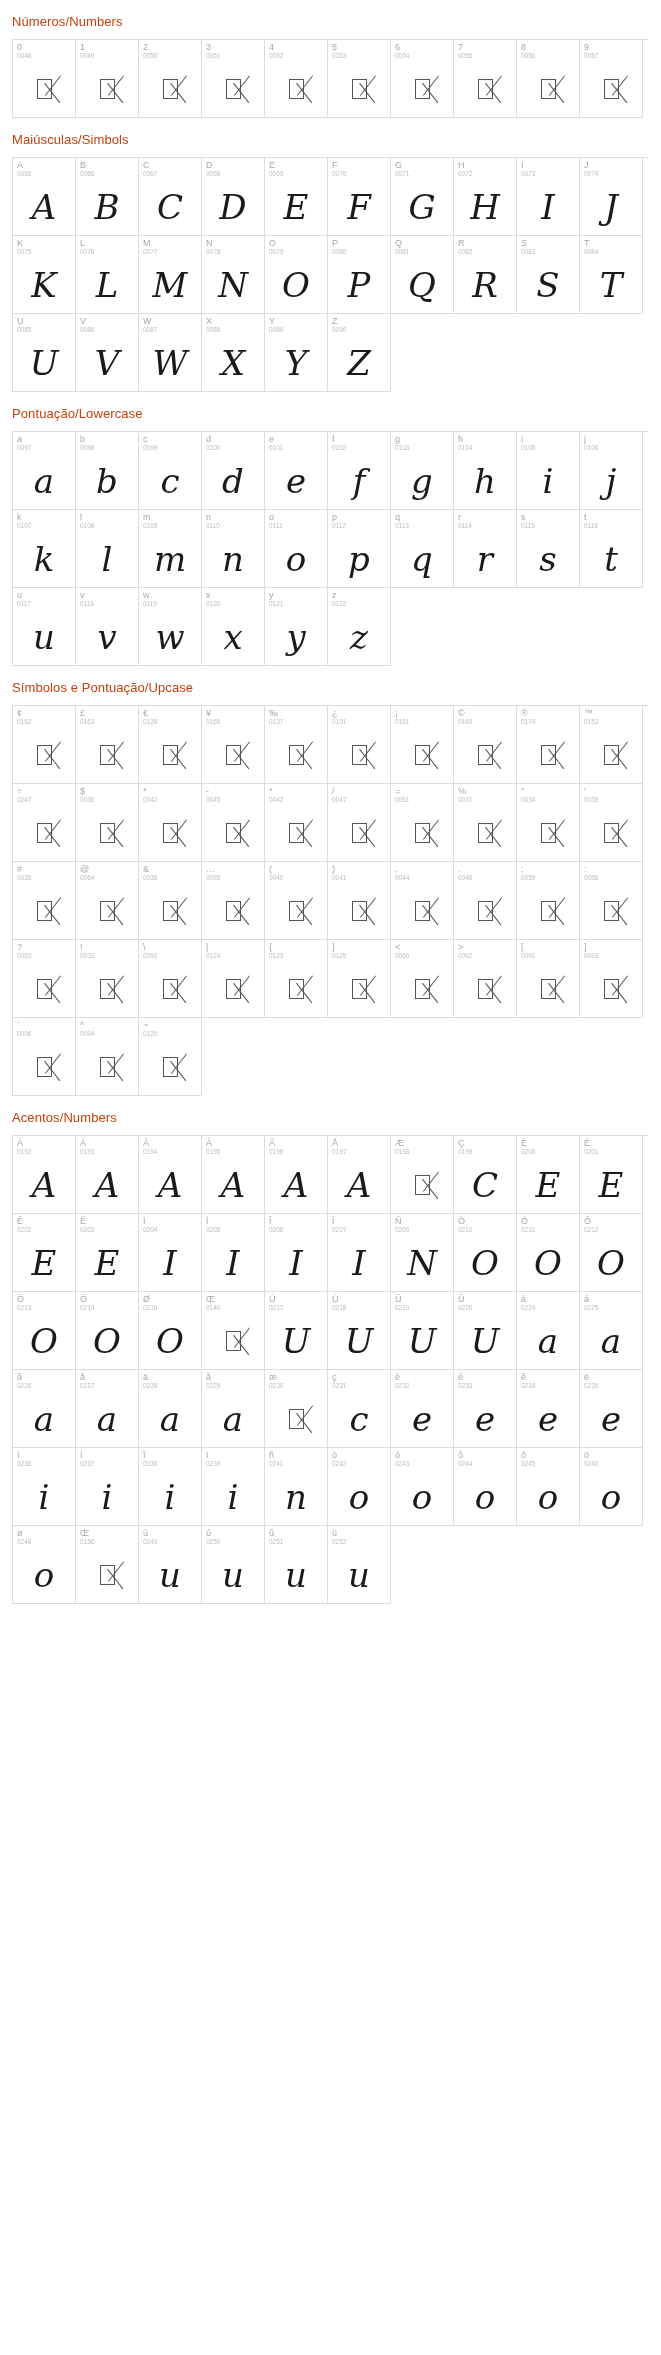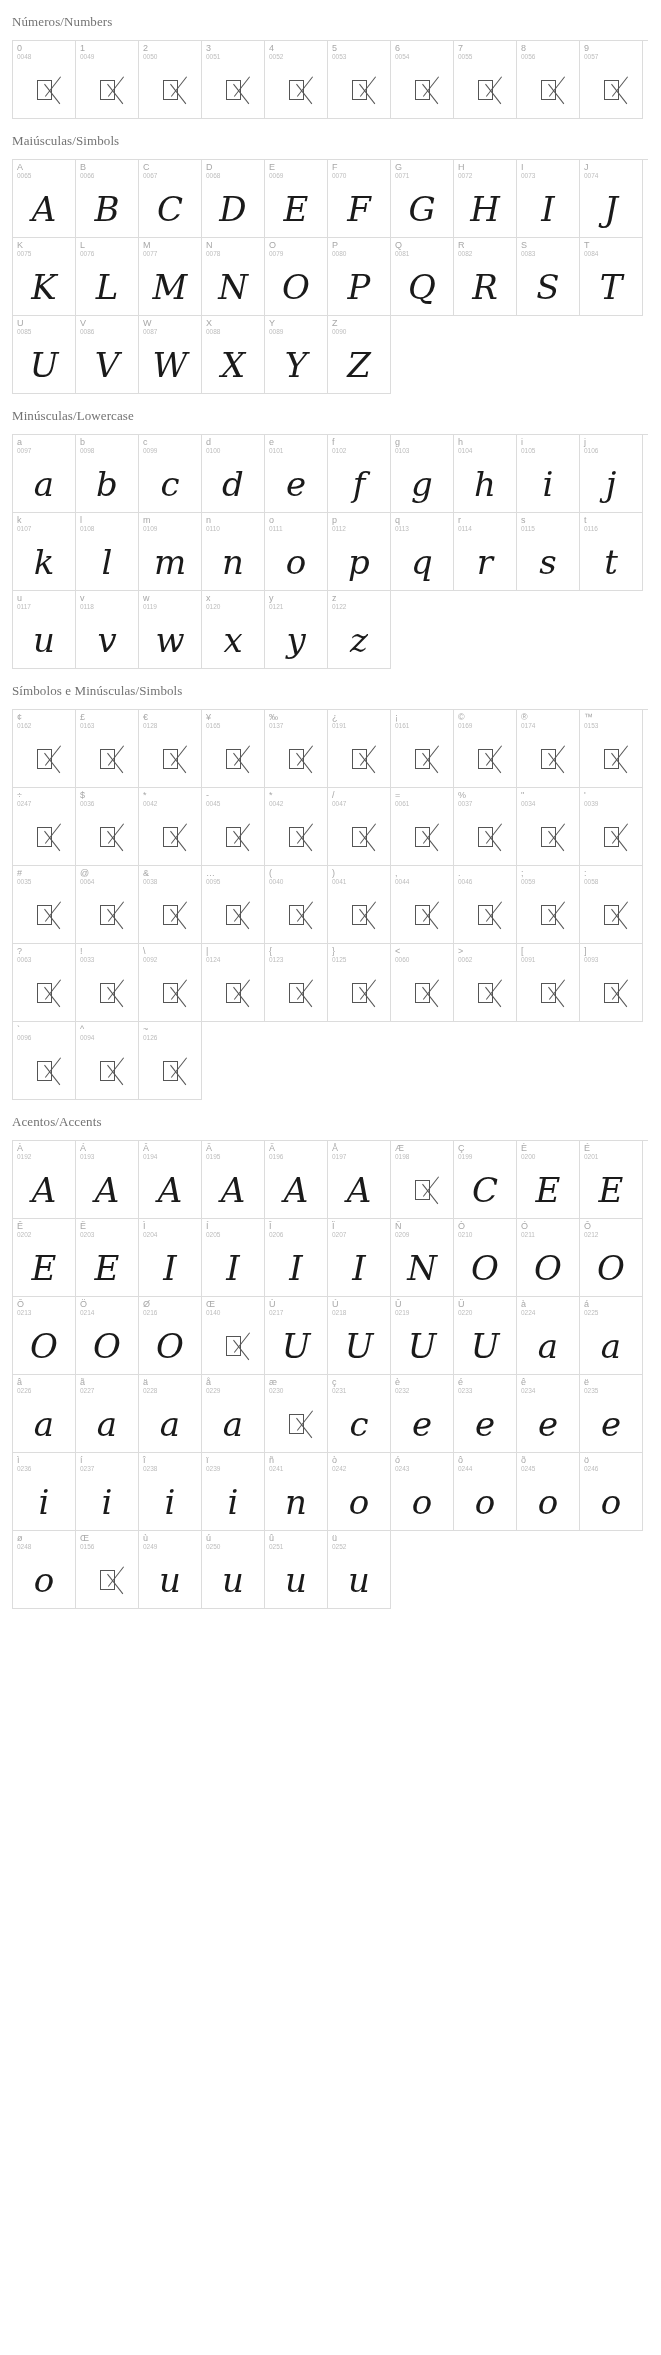--- a/index.html
+++ b/index.html
@@ -16,26 +16,25 @@
   }
   .page {
     width: 661px;
     padding: 0 0 20px 0;
   }
   .section {
     margin: 0 0 0 0;
   }
   .section-title {
     font-size: 13px;
-    color: #737373;
+    color: #c2410c;
     font-weight: normal;
     padding: 14px 0 10px 12px;
     margin: 0;
     letter-spacing: 0.1px;
-    font-family: Liberation Serif, serif;
   }
   .glyph-grid {
     display: flex;
     flex-wrap: wrap;
     margin-left: 12px;
     border-top: 1px solid #dcdcdc;
     border-left: 1px solid #dcdcdc;
     width: 636px;
   }
   .glyph-cell {
@@ -314,21 +313,21 @@
           <div class="glyph-render script">Y</div>
         </div>
         <div class="glyph-cell">
           <div class="glyph-char-label">Z</div>
           <div class="glyph-code">0090</div>
           <div class="glyph-render script">Z</div>
         </div>
       </div>
     </div>
     <div class="section">
-      <div class="section-title">Minúsculas/Lowercase</div>
+      <div class="section-title">Pontuação/Lowercase</div>
       <div class="glyph-grid">
         <div class="glyph-cell">
           <div class="glyph-char-label">a</div>
           <div class="glyph-code">0097</div>
           <div class="glyph-render script">a</div>
         </div>
         <div class="glyph-cell">
           <div class="glyph-char-label">b</div>
           <div class="glyph-code">0098</div>
           <div class="glyph-render script">b</div>
@@ -449,21 +448,21 @@
           <div class="glyph-render script">y</div>
         </div>
         <div class="glyph-cell">
           <div class="glyph-char-label">z</div>
           <div class="glyph-code">0122</div>
           <div class="glyph-render script">z</div>
         </div>
       </div>
     </div>
     <div class="section">
-      <div class="section-title">Símbolos e Minúsculas/Simbols</div>
+      <div class="section-title">Símbolos e Pontuação/Upcase</div>
       <div class="glyph-grid">
         <div class="glyph-cell">
           <div class="glyph-char-label">¢</div>
           <div class="glyph-code">0162</div>
           <div class="glyph-render tofu">
             <div class="tofu-box"></div>
           </div>
         </div>
         <div class="glyph-cell">
           <div class="glyph-char-label">£</div>
@@ -755,21 +754,21 @@
         <div class="glyph-cell">
           <div class="glyph-char-label">~</div>
           <div class="glyph-code">0126</div>
           <div class="glyph-render tofu">
             <div class="tofu-box"></div>
           </div>
         </div>
       </div>
     </div>
     <div class="section">
-      <div class="section-title">Acentos/Accents</div>
+      <div class="section-title">Acentos/Numbers</div>
       <div class="glyph-grid">
         <div class="glyph-cell">
           <div class="glyph-char-label">À</div>
           <div class="glyph-code">0192</div>
           <div class="glyph-render script">A</div>
         </div>
         <div class="glyph-cell">
           <div class="glyph-char-label">Á</div>
           <div class="glyph-code">0193</div>
           <div class="glyph-render script">A</div>

